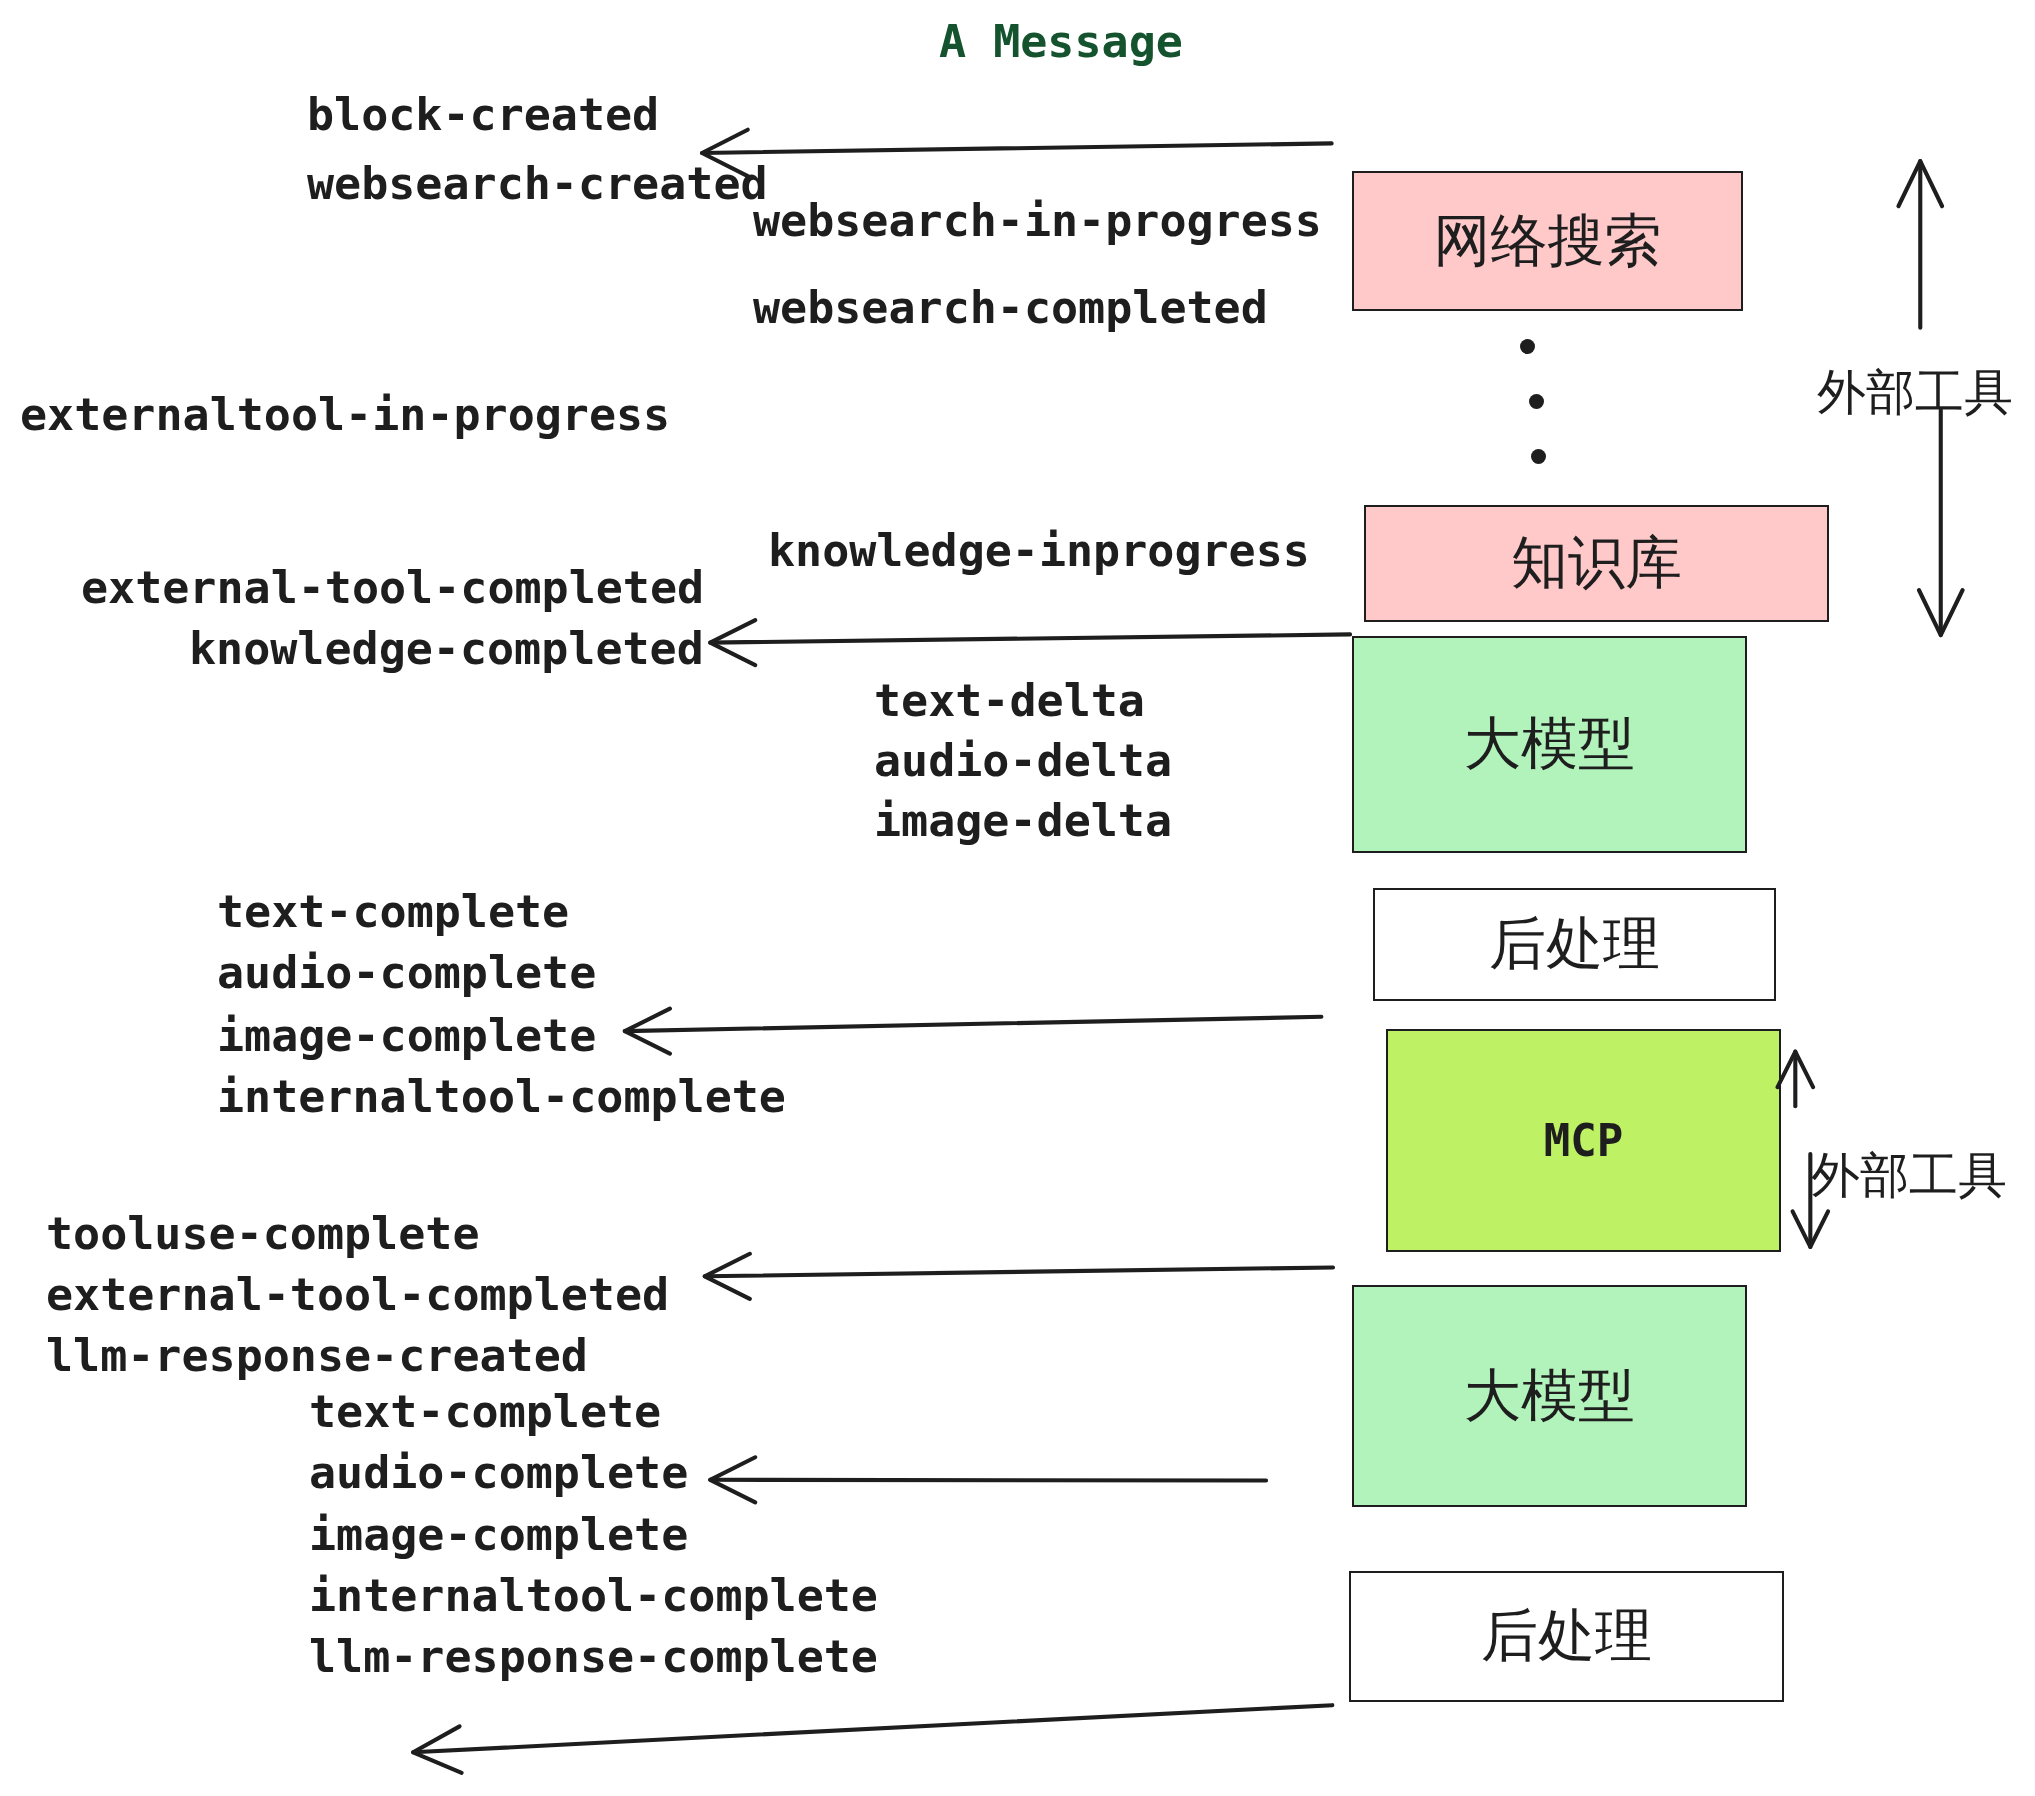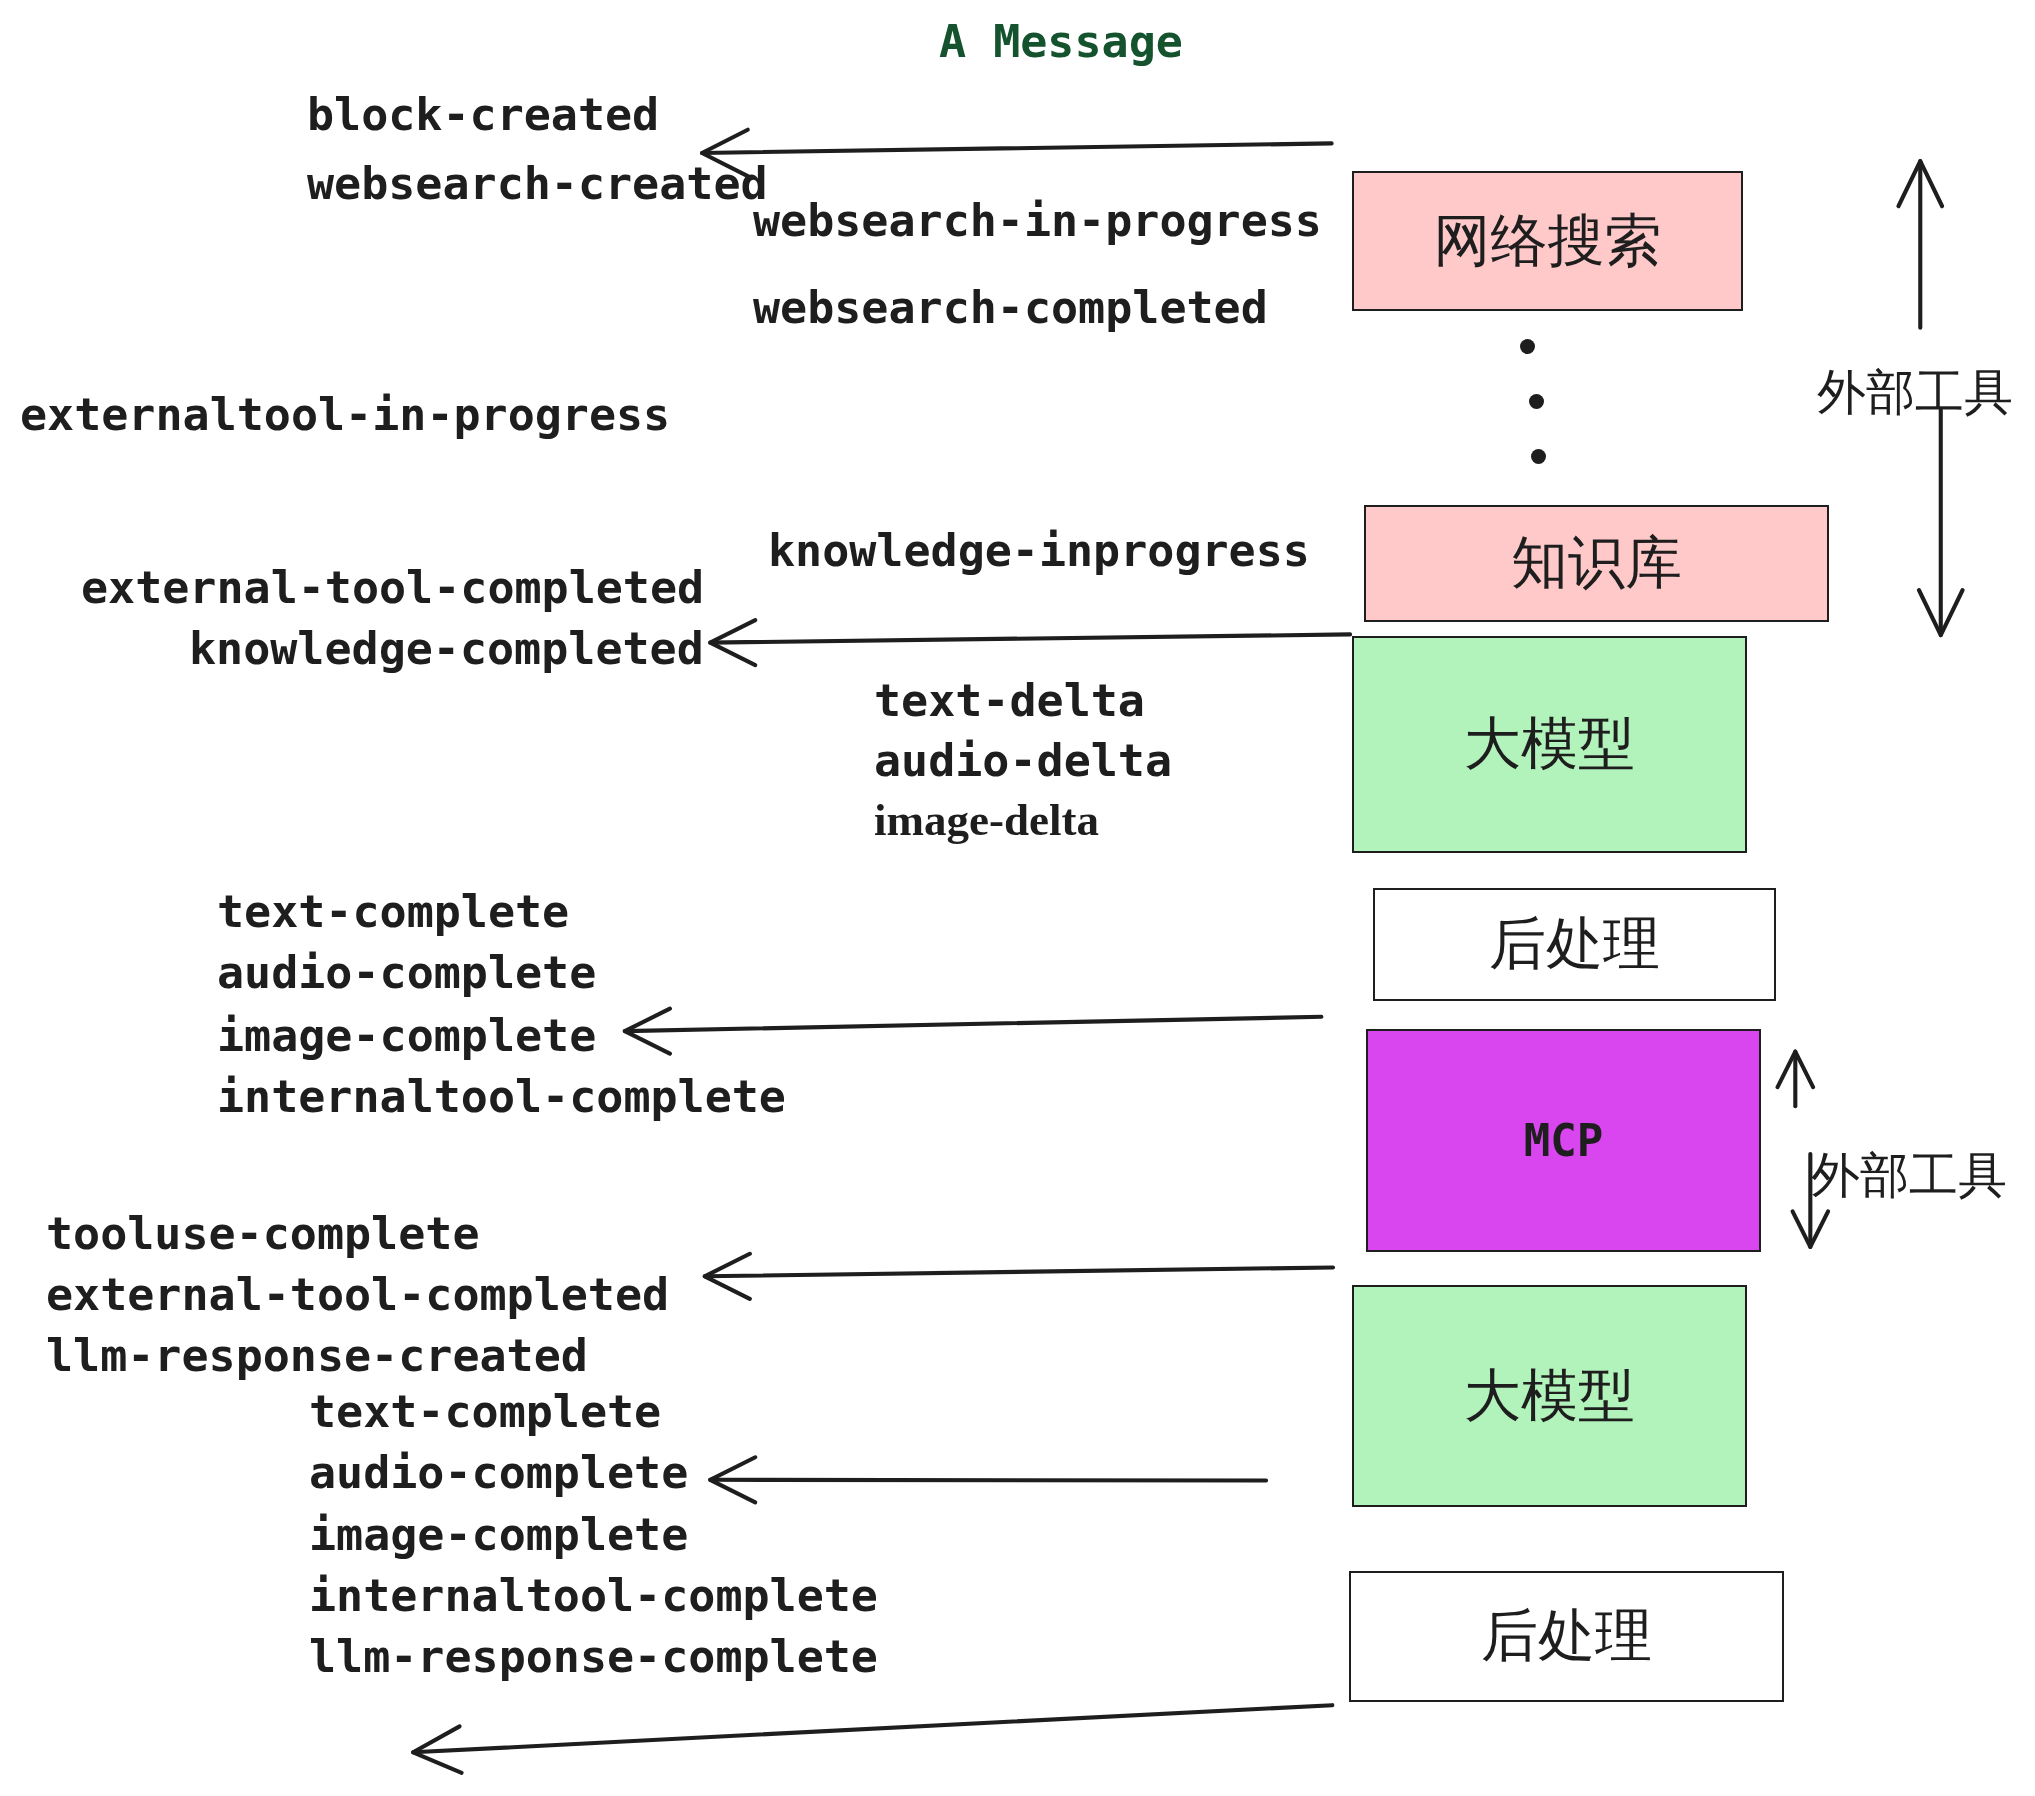--- a/index.html
+++ b/index.html
@@ -44,21 +44,21 @@
     color:#1e1e1e;
     white-space:nowrap;
   }
   .box.mcp .lbl{
     font-family:"DejaVu Sans Mono", monospace;
     font-size:44px;
     font-weight:700;
   }
   .fill-pink{background:#ffc9c9;}
   .fill-green{background:#b2f2bb;}
-  .fill-yellow{background:#d946ef;}
+  .fill-yellow{background:#bef264;margin-left:20px;}
   .fill-white{background:#ffffff;}
   .cjk{
     position:absolute;
     font-family:"DejaVu Sans", sans-serif;
     font-size:49px;
     font-weight:500;
     white-space:nowrap;
     color:#1e1e1e;
     margin-top:32px;
   }
@@ -80,21 +80,21 @@
   <div class="code" style="left:307px;top:92px;">block-created</div>
   <div class="code" style="left:307px;top:161px;">websearch-created</div>
   <div class="code" style="left:753px;top:198px;">websearch-in-progress</div>
   <div class="code" style="left:753px;top:285px;">websearch-completed</div>
   <div class="code" style="left:20px;top:392px;">externaltool-in-progress</div>
   <div class="code" style="left:768px;top:528px;">knowledge-inprogress</div>
   <div class="code" style="left:81px;top:565px;">external-tool-completed</div>
   <div class="code" style="left:189px;top:626px;">knowledge-completed</div>
   <div class="code" style="left:874px;top:678px;">text-delta</div>
   <div class="code" style="left:874px;top:738px;">audio-delta</div>
-  <div class="code" style="left:874px;top:798px;font-family:Liberation Serif, serif;">image-delta</div>
+  <div class="code" style="left:874px;top:798px;">image-delta</div>
   <div class="code" style="left:217px;top:889px;">text-complete</div>
   <div class="code" style="left:217px;top:950px;">audio-complete</div>
   <div class="code" style="left:217px;top:1013px;">image-complete</div>
   <div class="code" style="left:217px;top:1074px;">internaltool-complete</div>
   <div class="code" style="left:46px;top:1211px;">tooluse-complete</div>
   <div class="code" style="left:46px;top:1272px;">external-tool-completed</div>
   <div class="code" style="left:46px;top:1333px;">llm-response-created</div>
   <div class="code" style="left:309px;top:1389px;">text-complete</div>
   <div class="code" style="left:309px;top:1450px;">audio-complete</div>
   <div class="code" style="left:309px;top:1512px;">image-complete</div>

